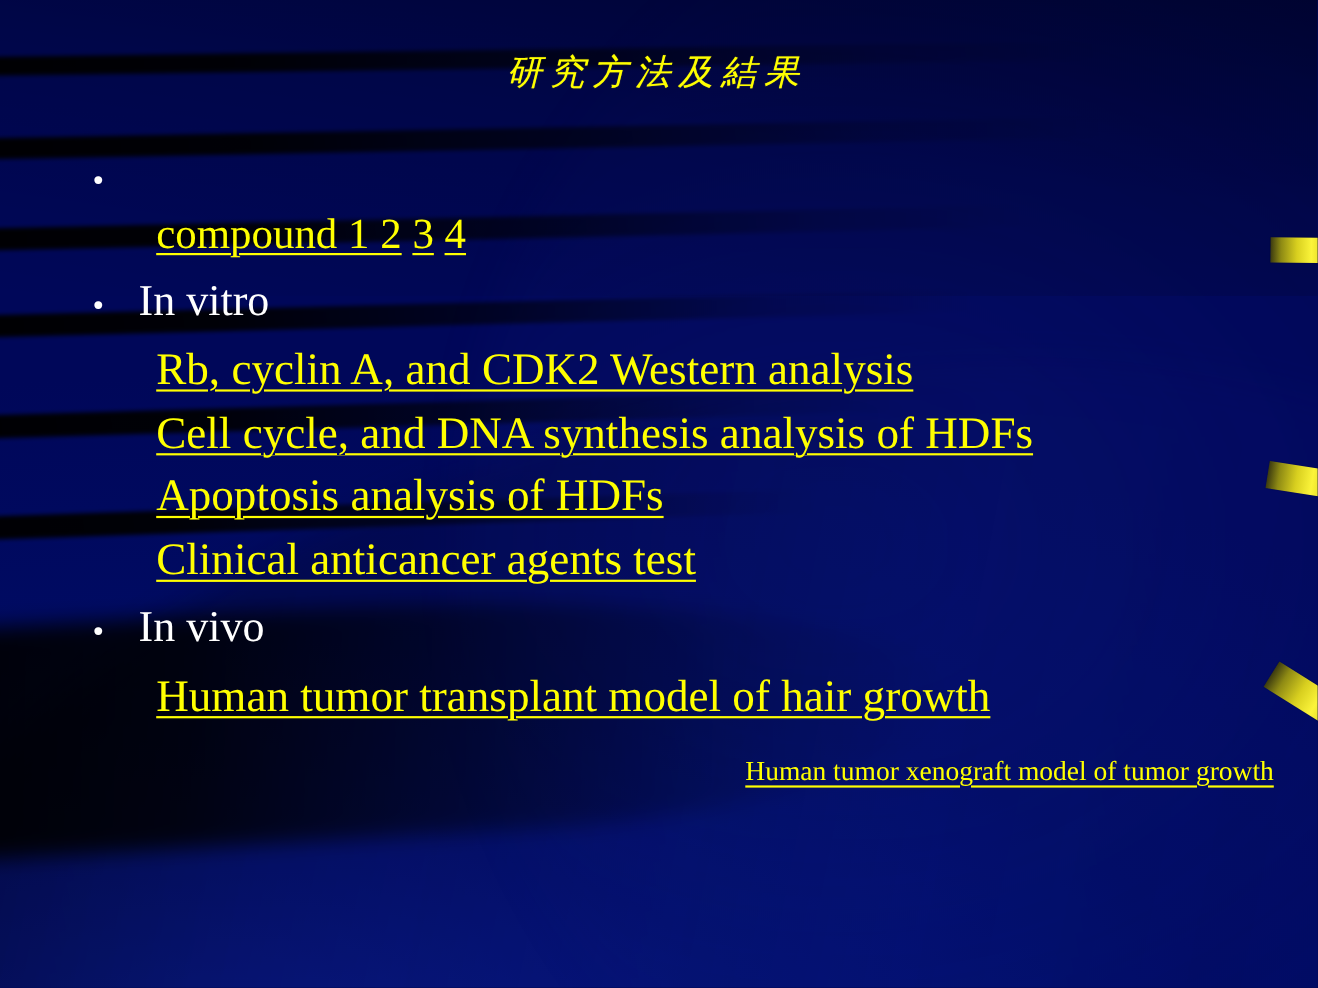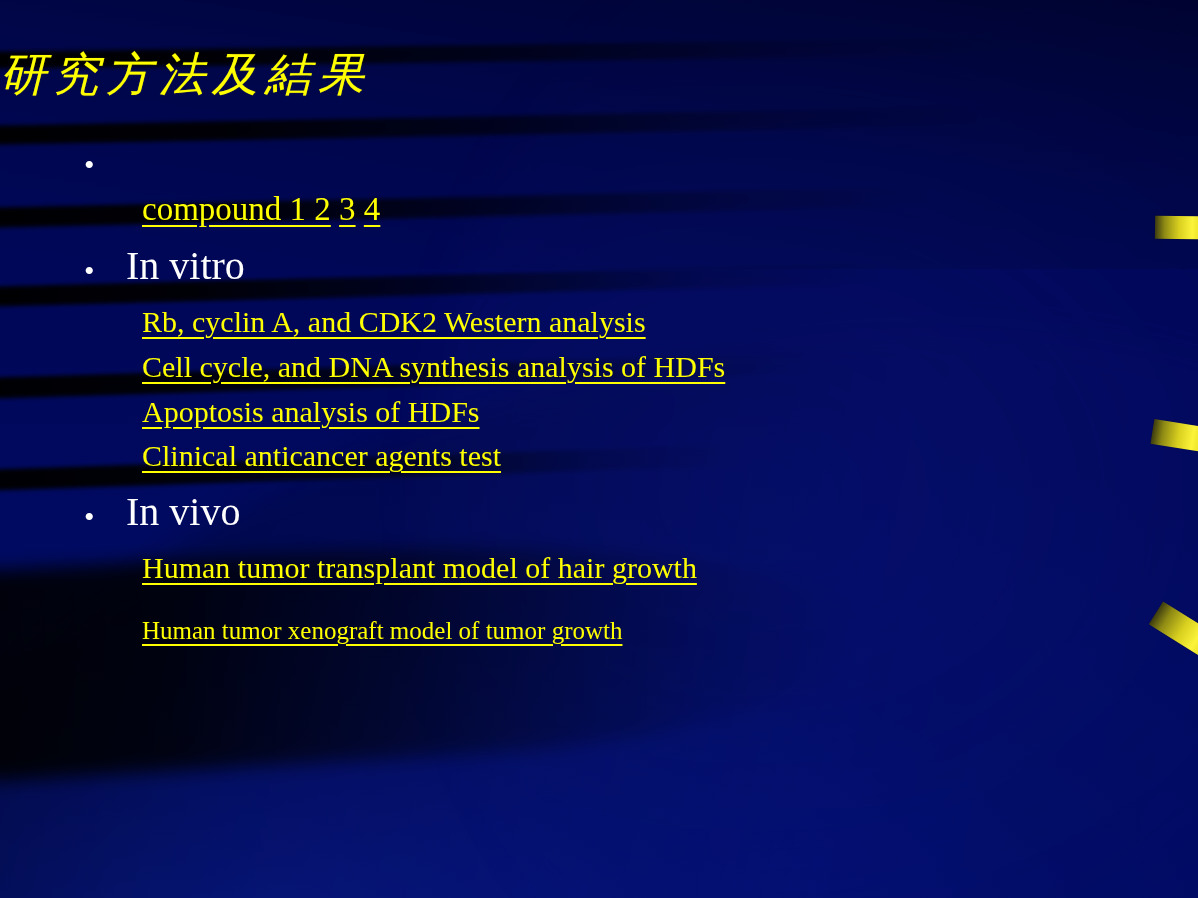--- a/index.html
+++ b/index.html
@@ -95,23 +95,23 @@
   
   .content {
     position: absolute;
     inset: 0;
   }
 
   .title {
     position: absolute;
     left: 0; right: 4px;
     top: 44px;
-    text-align: left;
+    text-align: center;
     color: #ffff00;
-    font-size: 46px;
+    font-size: 32px;
     letter-spacing: 7px;
     font-weight: 400;
     font-family: "DejaVu Serif", "Liberation Serif", serif;
     font-style: italic;
     text-shadow: 0 0 1px rgba(255,255,0,0.5);
     white-space: nowrap;
   }
 
   .body-area {
     position: absolute;
@@ -136,37 +136,38 @@
   }
   .bullet-label {
     color: #ffffff;
     font-size: 40px;
     line-height: 1.12;
     white-space: nowrap;
   }
 
   .sub {
     color: #ffff00;
-    font-size: 30px;
+    font-size: 41px;
     line-height: 1.16;
     white-space: nowrap;
     margin-left: 58px;
   }
   .sub .u {
     text-decoration: underline;
     text-decoration-thickness: 2px;
     text-underline-offset: 5px;
   }
   .sub.small {
     font-size: 25px;
+    text-align: right;
   }
   .linkrow {
     margin-left: 58px;
     color: #ffff00;
-    font-size: 33px;
+    font-size: 39px;
     line-height: 1.16;
     white-space: nowrap;
   }
   .linkrow .seg {
     text-decoration: underline;
     text-decoration-thickness: 2px;
     text-underline-offset: 5px;
   }
   .gap-sm { height: 10px; }
   .gap-md { height: 16px; }

